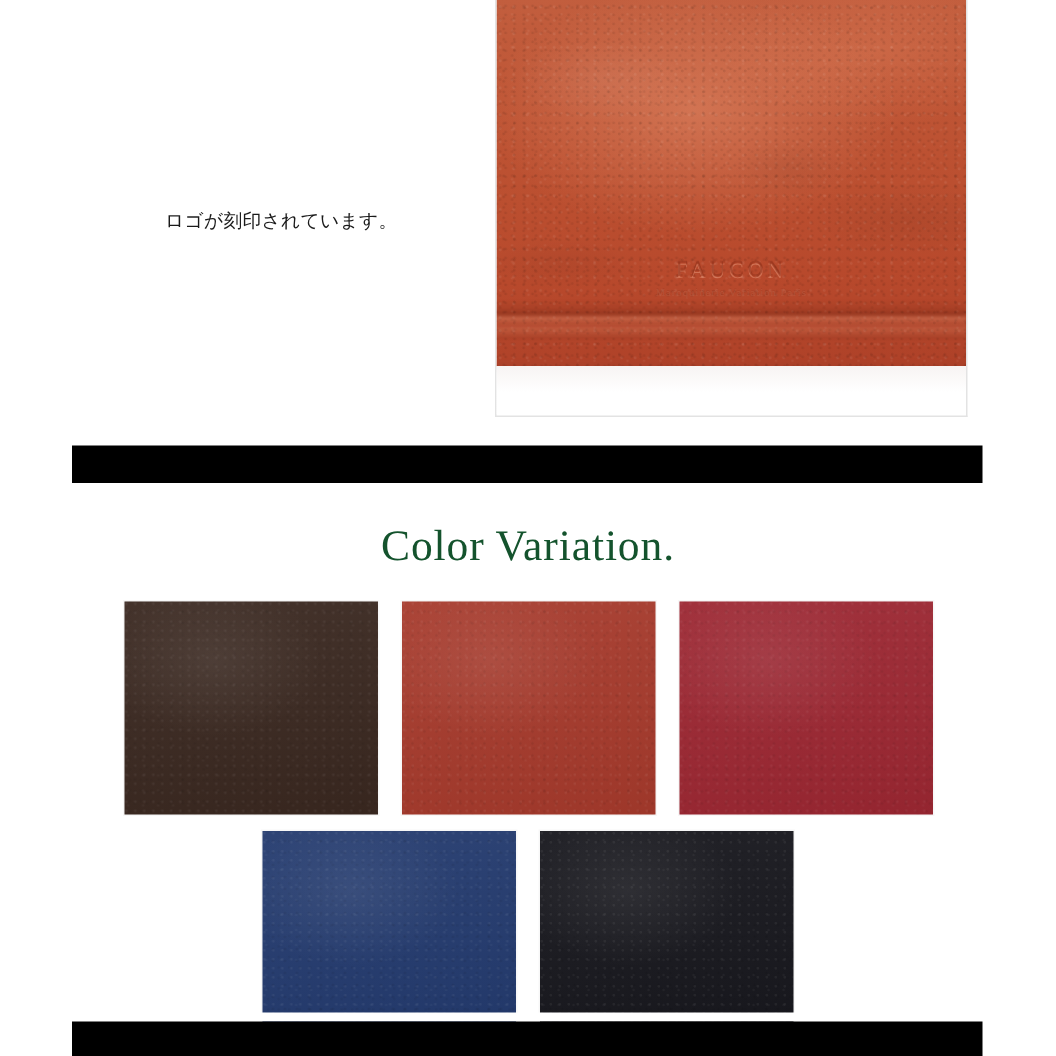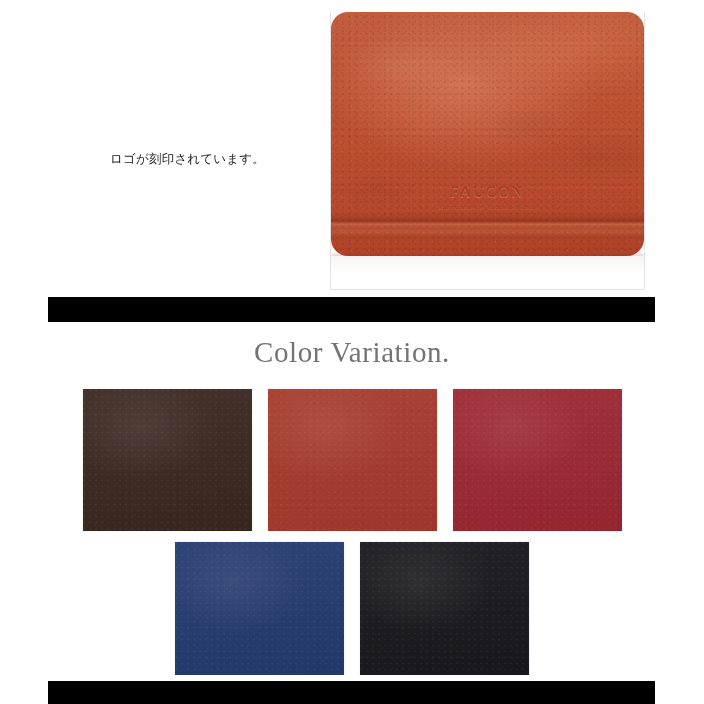--- a/index.html
+++ b/index.html
@@ -18,21 +18,21 @@
 
   .page {
     position: absolute;
     inset: 0;
     background: #ffffff;
   }
 
   
   .section-detail {
     position: absolute;
-    left: 0; top: 12px;
+    left: 0; top: 0;
     width: 704px;
     height: 290px;
   }
 
   .detail-caption {
     position: absolute;
     left: 110px;
     top: 138px;
     width: 220px;
     font-size: 12.5px;
@@ -58,21 +58,20 @@
   .leather-photo {
     position: absolute;
     left: 0; top: 0;
     width: 100%;
     height: 244px;
     background:
       radial-gradient(ellipse 70% 55% at 42% 30%, rgba(255,186,150,0.30) 0%, rgba(255,186,150,0) 62%),
       radial-gradient(ellipse 45% 30% at 80% 14%, rgba(255,170,130,0.18) 0%, rgba(255,170,130,0) 70%),
       linear-gradient(178deg, #c25e3e 0%, #bf5636 26%, #bb4f30 52%, #b8492c 74%, #ae4128 100%);
     overflow: hidden;
-    border-radius: 17px;
   }
 
   
   .leather-photo::before {
     content: "";
     position: absolute;
     inset: -10px;
     background-image:
       radial-gradient(circle at 12% 18%, rgba(0,0,0,0.10) 0.6px, rgba(0,0,0,0) 1.2px),
       radial-gradient(circle at 38% 62%, rgba(255,255,255,0.09) 0.6px, rgba(255,255,255,0) 1.3px),
@@ -204,25 +203,25 @@
     top: 322px;
     width: 704px;
   }
 
   .colors-title {
     width: 100%;
     text-align: center;
     font-family: "Liberation Serif", serif;
     font-size: 29px;
     font-weight: 400;
-    color: #737373;
+    color: #14532d;
     letter-spacing: 0.6px;
     line-height: 1;
     margin: 0;
-    padding-top: 16px;
+    padding-top: 28px;
   }
 
   .swatch-row {
     display: flex;
     justify-content: center;
     gap: 16px;
   }
   .swatch-row-1 { margin-top: 22px; }
   .swatch-row-2 { margin-top: 11px; }
 

